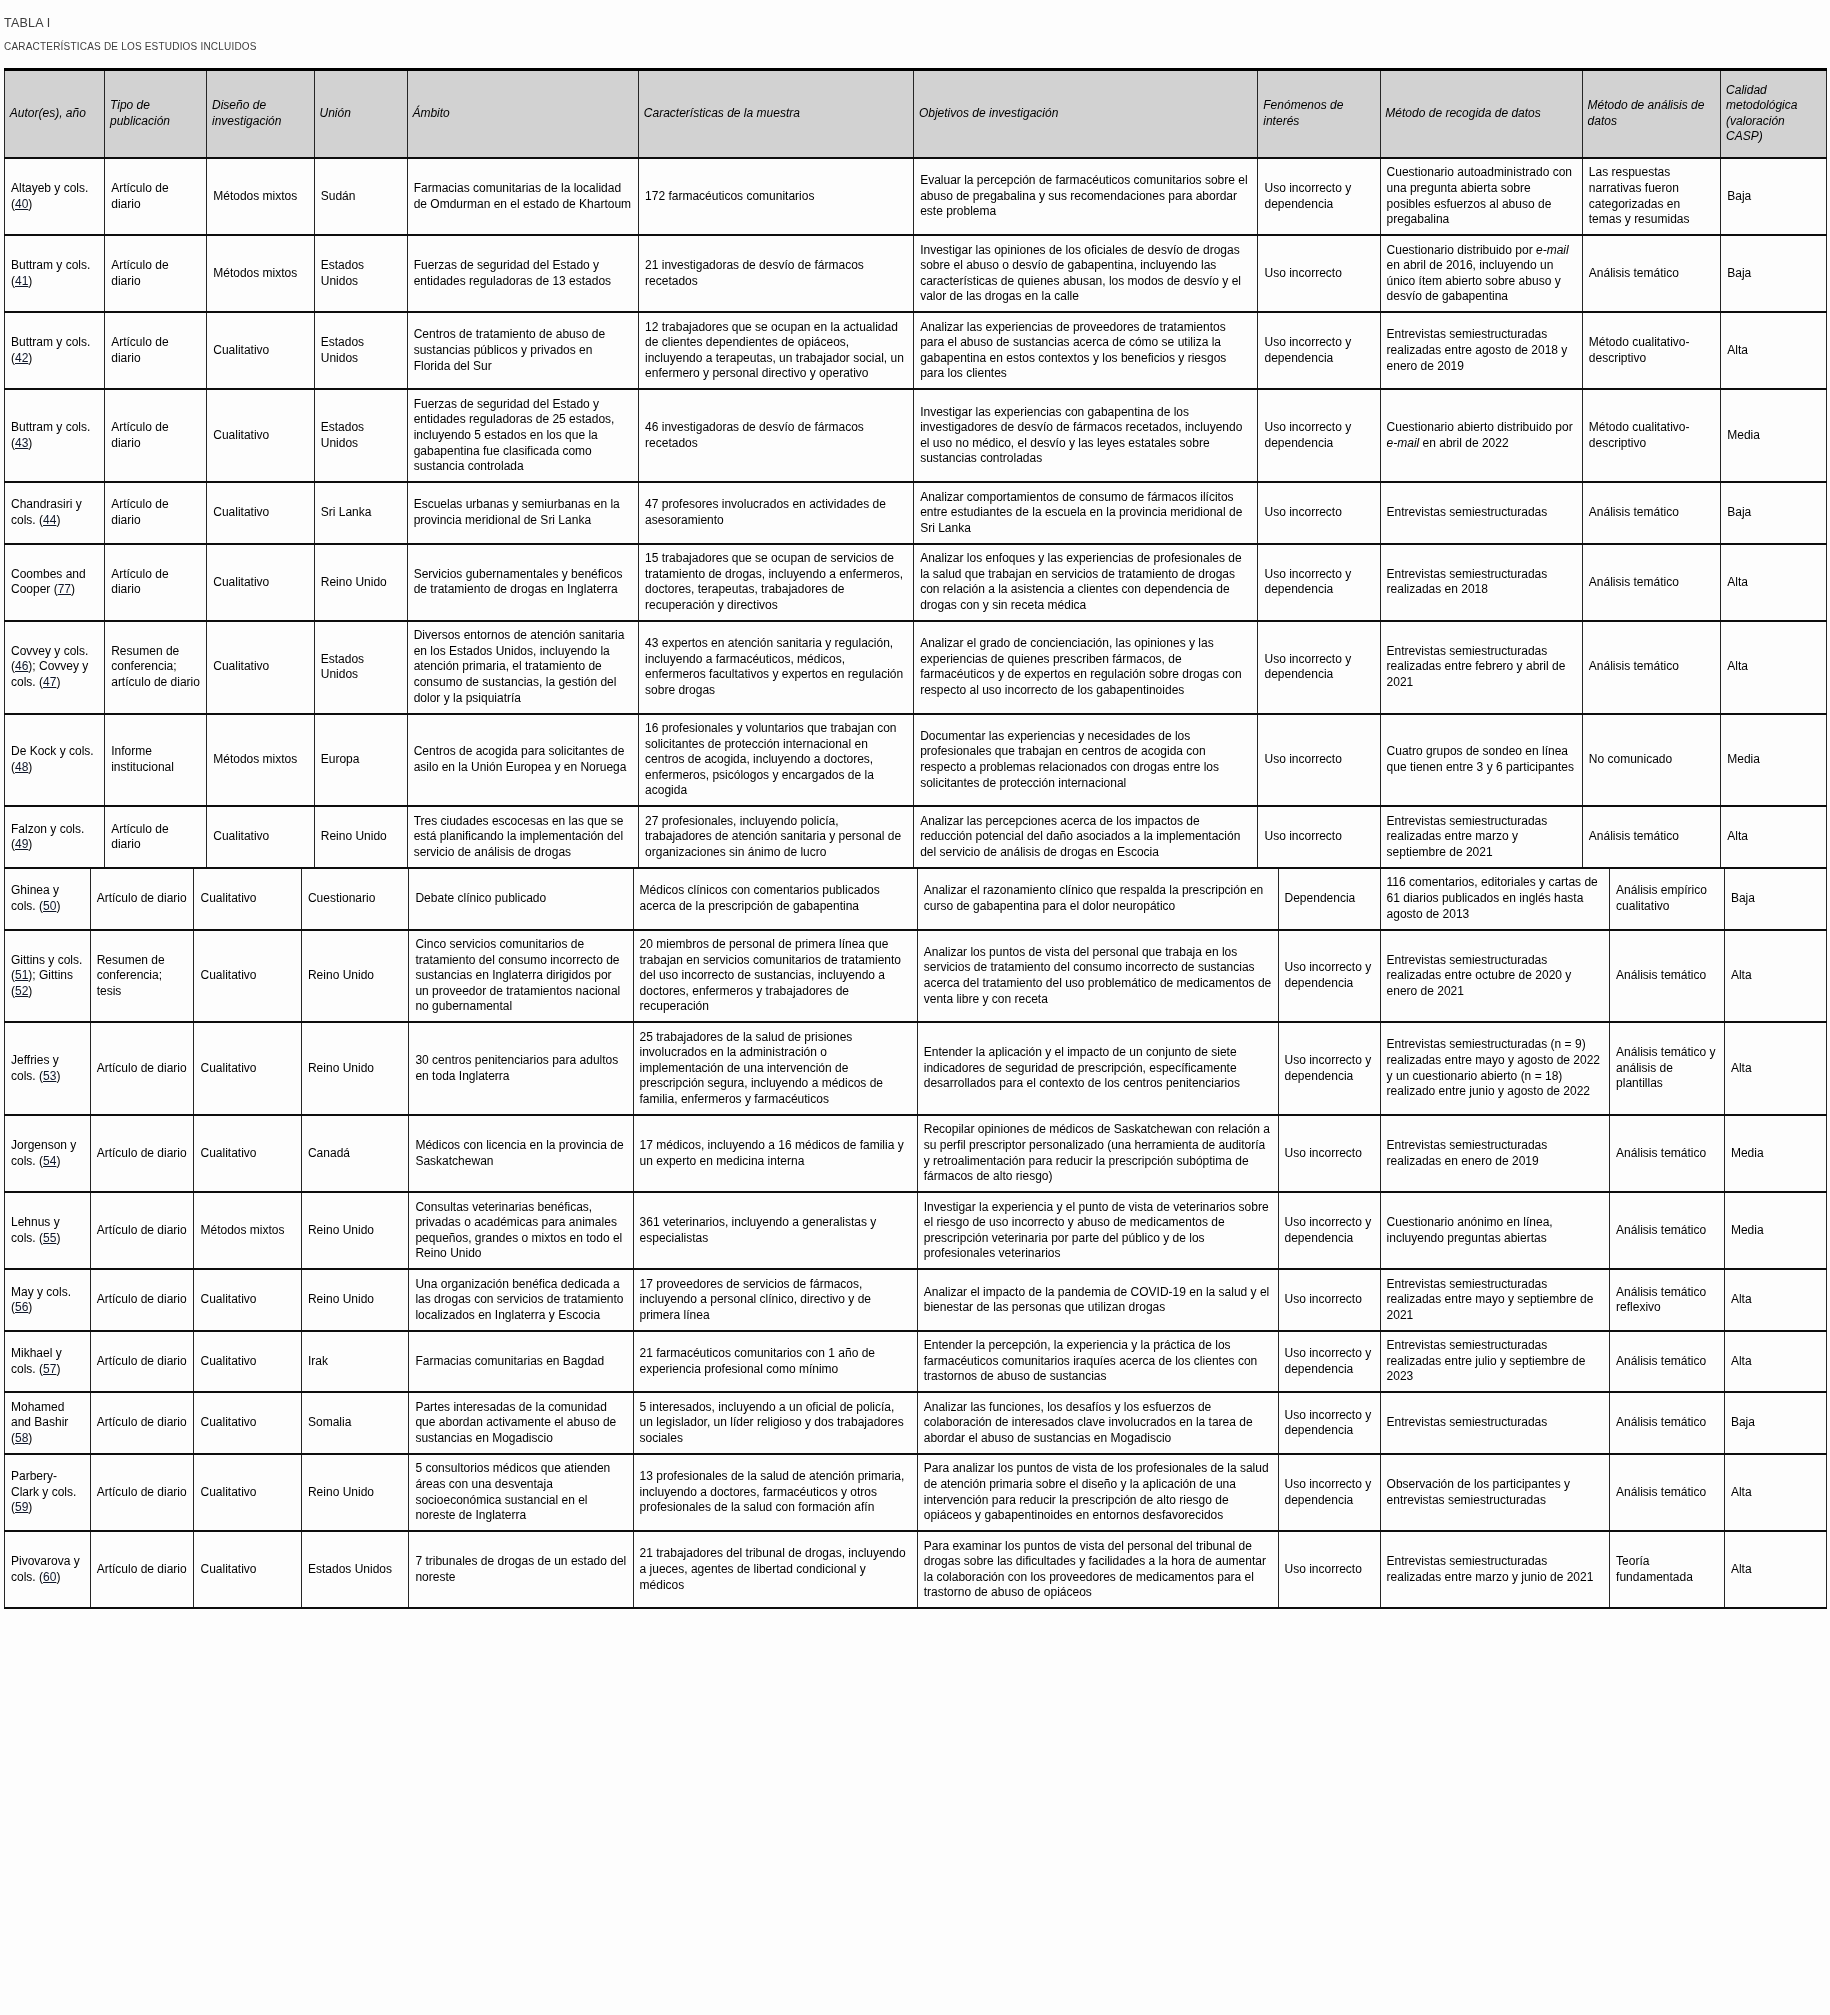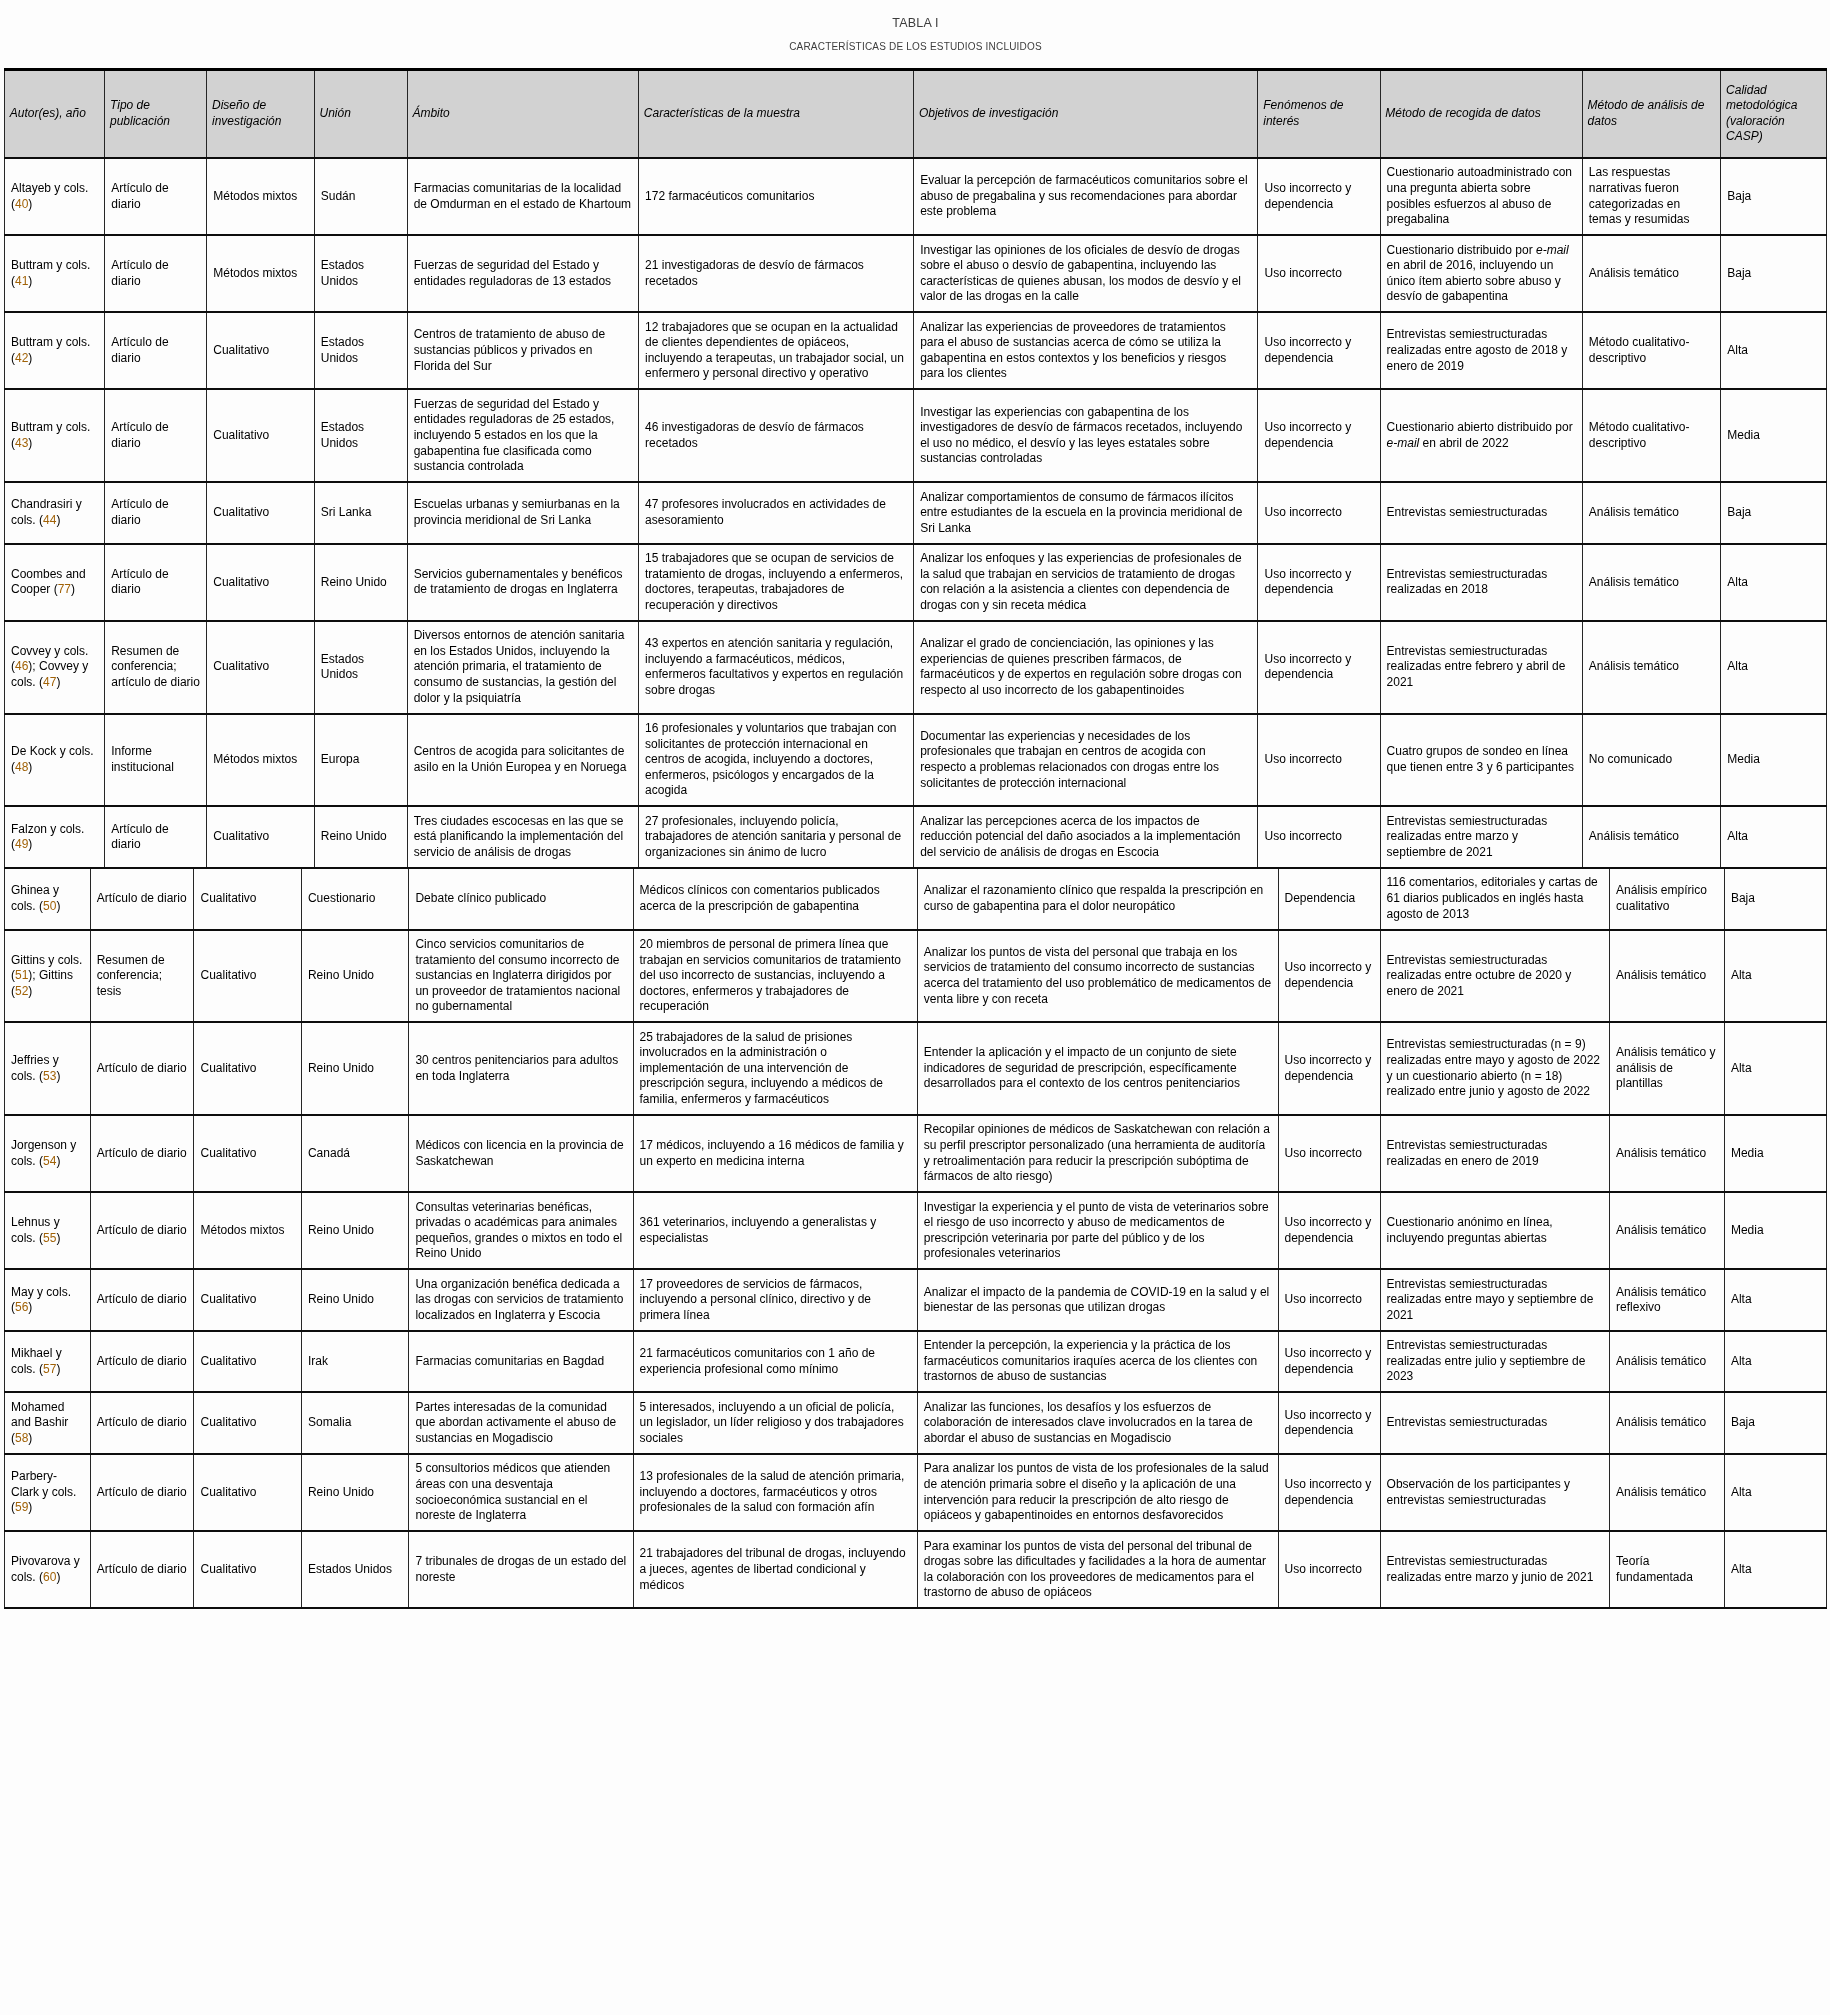--- a/index.html
+++ b/index.html
@@ -1,29 +1,29 @@
 <!DOCTYPE html>
 <html lang="es" style="font-size:6.4px"><head>
 <meta charset="utf-8">
 <style>
   html,body{margin:0;padding:0;background:#fdfdfd;}
   body{width:1831px;font-family:"Liberation Sans","DejaVu Sans",sans-serif;color:#000;}
   .page{padding:10.5px 4px 12px 4px;box-sizing:border-box;}
-  .title-block{text-align:center;color:#3d3d3d;margin:5.6px 0 16px 0;}
+  .title-block{text-align:left;color:#3d3d3d;margin:5.6px 0 16px 0;}
   .title-line1{font-size:12.5px;letter-spacing:0.2px;margin-bottom:10.5px;}
   .title-line2{font-size:10px;letter-spacing:0.2px;}
   table{border-collapse:collapse;width:100%;table-layout:fixed;}
   table.t1{border-top:3.6px solid #000;}
   table.t2{border-bottom:2.8px solid #000;margin-top:-2px;}
   th,td{border-left:0.8px solid #262626;border-right:0.8px solid #262626;
         padding:6.4px 6px;vertical-align:middle;text-align:left;
         font-size:12px;line-height:1.30;font-weight:normal;word-wrap:break-word;}
   tr{border-top:2px solid #0d0d0d;border-bottom:2px solid #0d0d0d;}
   th{background:#d2d2d2;font-style:italic;padding:12px 4.8px;}
-  a.ref{color:#a16207;cursor:pointer;}
+  a.ref{color:#0f172a;text-decoration:underline;cursor:pointer;}
   
   .t1 col:nth-child(1){width:5.5%}  .t1 col:nth-child(2){width:5.6%}
   .t1 col:nth-child(3){width:5.9%}  .t1 col:nth-child(4){width:5.1%}
   .t1 col:nth-child(5){width:12.7%} .t1 col:nth-child(6){width:15.1%}
   .t1 col:nth-child(7){width:18.9%} .t1 col:nth-child(8){width:6.7%}
   .t1 col:nth-child(9){width:11.1%} .t1 col:nth-child(10){width:7.6%}
   .t1 col:nth-child(11){width:5.8%}
   
   .t2 col:nth-child(1){width:4.7%}  .t2 col:nth-child(2){width:5.7%}
   .t2 col:nth-child(3){width:5.9%}  .t2 col:nth-child(4){width:5.9%}

